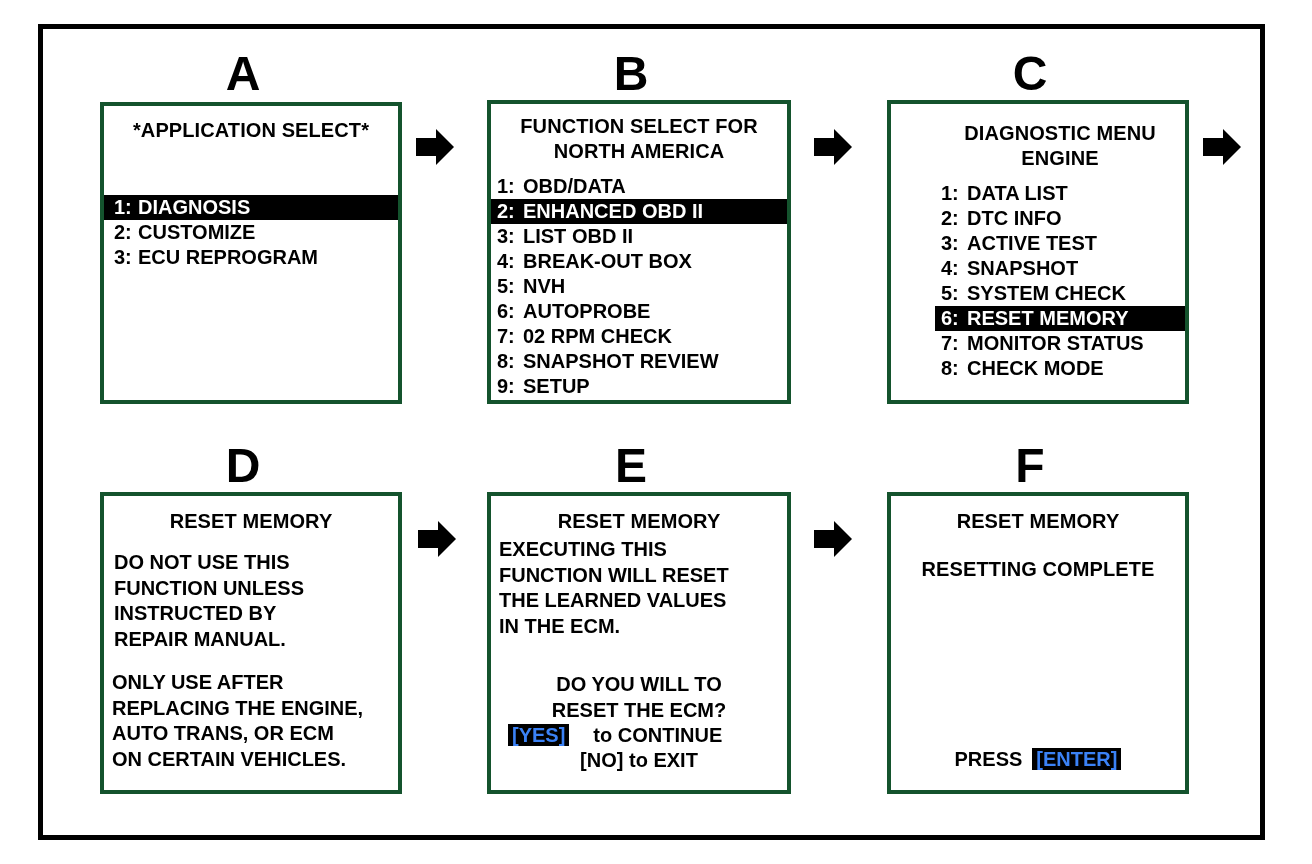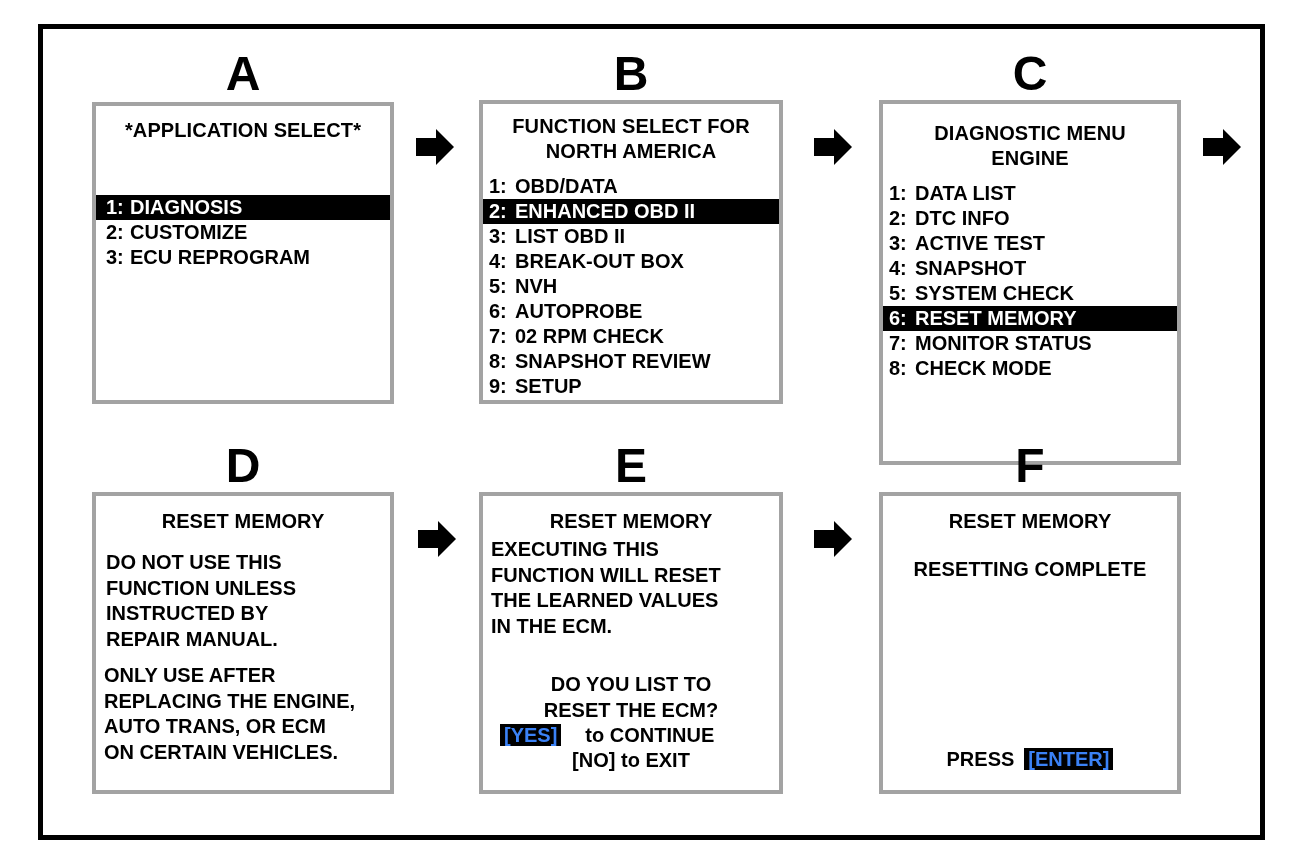--- a/index.html
+++ b/index.html
@@ -45,22 +45,22 @@
     left: 0;
     width: 100%;
     text-align: center;
     font-size: 48px;
     font-weight: bold;
     line-height: 52px;
     letter-spacing: 0px;
   }
   .screen {
     position: absolute;
-    left: 0;
-    border: 4px solid #a3a3a3;
+    left: 8px;
+    border: 4px solid #14532d;
     box-sizing: border-box;
     background: #ffffff;
     overflow: hidden;
   }
 
   
   .scr-title {
     text-align: center;
     font-size: 20px;
     font-weight: bold;
@@ -212,21 +212,21 @@
   </div>
 
   <div class="arrow" style="left:812px; top:126px;">
     <svg viewBox="0 0 42 42" aria-hidden="true">
       <path d="M2,12 L22,12 L22,3 L40,21 L22,39 L22,30 L2,30 Z" fill="#000000"></path>
     </svg>
   </div>
 
   <div class="panel-group" style="left:879px; top:48px; width:302px; height:358px;">
     <div class="panel-letter">C</div>
-    <div class="screen" style="top:52px; width:302px; height:365px;">
+    <div class="screen" style="top:52px; width:302px; height:304px;padding-left:44px;">
       <div class="scr-title" style="margin-top:17px;">DIAGNOSTIC MENU</div>
       <div class="scr-title">ENGINE</div>
       <ul class="menu" style="margin-top:10px;">
         <li>
           <span class="num">1:</span>
           <span class="lbl">DATA LIST</span>
         </li>
         <li>
           <span class="num">2:</span>
           <span class="lbl">DTC INFO</span>
@@ -266,42 +266,42 @@
   </div>
 
   <div class="panel-group" style="left:92px; top:440px; width:302px; height:355px;">
     <div class="panel-letter">D</div>
     <div class="screen" style="top:52px; width:302px; height:302px;">
       <div class="scr-title" style="margin-top:13px;">RESET MEMORY</div>
       <div class="para left" style="margin-top:16px; padding-left:10px;">DO NOT USE THIS
 FUNCTION UNLESS
 INSTRUCTED BY
 REPAIR MANUAL.</div>
-      <div class="para left" style="margin-top:11px; padding-left:8px;">ONLY USE AFTER
+      <div class="para left" style="margin-top:18px; padding-left:8px;">ONLY USE AFTER
 REPLACING THE ENGINE,
 AUTO TRANS, OR ECM
 ON CERTAIN VEHICLES.</div>
     </div>
   </div>
 
   <div class="arrow" style="left:416px; top:518px;">
     <svg viewBox="0 0 42 42" aria-hidden="true">
       <path d="M2,12 L22,12 L22,3 L40,21 L22,39 L22,30 L2,30 Z" fill="#000000"></path>
     </svg>
   </div>
 
   <div class="panel-group" style="left:479px; top:440px; width:304px; height:355px;">
     <div class="panel-letter">E</div>
     <div class="screen" style="top:52px; width:304px; height:302px;">
       <div class="scr-title" style="margin-top:13px;">RESET MEMORY</div>
       <div class="para left" style="margin-top:3px; padding-left:8px;">EXECUTING THIS
 FUNCTION WILL RESET
 THE LEARNED VALUES
 IN THE ECM.</div>
-      <div class="para center" style="margin-top:33px;">DO YOU LIST TO</div>
+      <div class="para center" style="margin-top:33px;">DO YOU WILL TO</div>
       <div class="para center">RESET THE ECM?</div>
       <div class="scr-body" style="padding-left:17px; white-space:nowrap;">
         <span class="inv">[YES]</span><span style="margin-left:24px;">to CONTINUE</span>
       </div>
       <div class="para center">[NO] to EXIT</div>
     </div>
   </div>
 
   <div class="arrow" style="left:812px; top:518px;">
     <svg viewBox="0 0 42 42" aria-hidden="true">

